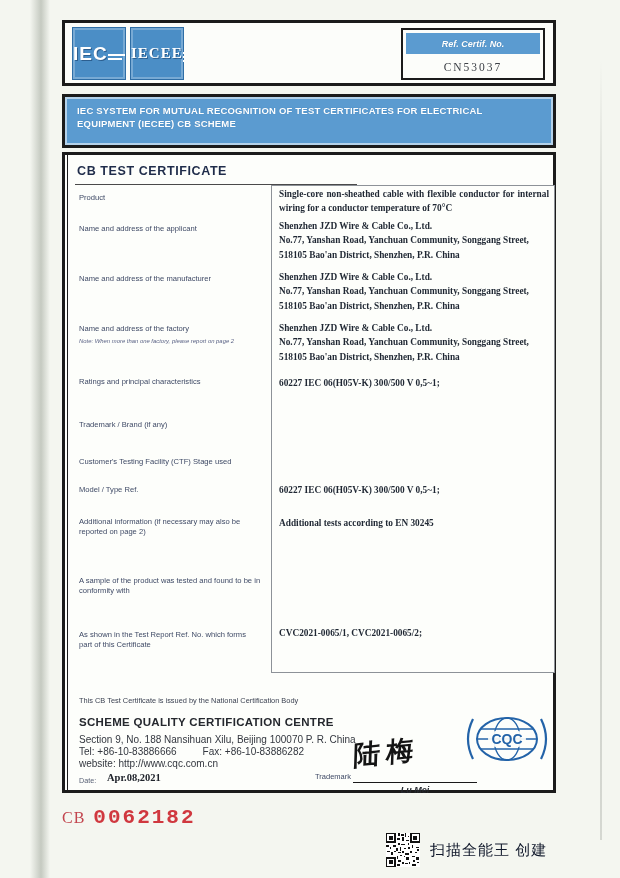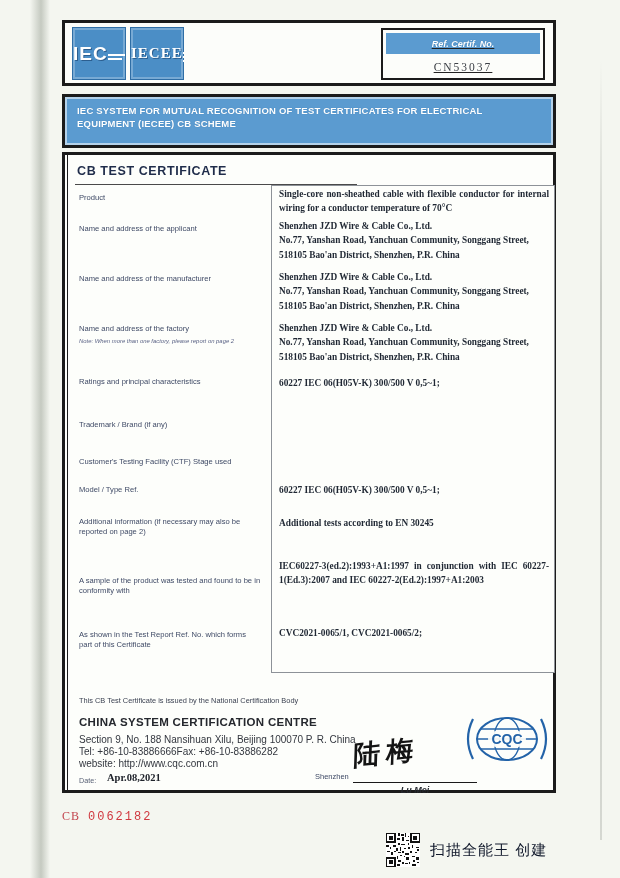--- a/index.html
+++ b/index.html
@@ -33,22 +33,22 @@
   .logo-iecee { left:65px; }
   .logo-sq .ltxt {
     color:#fff; font-weight:bold; font-size:19px; letter-spacing:1px;
     text-shadow:1px 1px 0 #2c5e8f; line-height:1;
   }
   .logo-iecee .ltxt { font-size:15px; font-family:"Liberation Serif",serif; }
   .logo-bars { margin-top:5px; width:34px; }
   .logo-bars i { display:block; height:2px; background:#fff; margin-top:2px; }
   .logo-bars i:last-child { width:80%; }
   .ref-box {
-    position:absolute; right:8px; top:5px; width:164px; height:52px;
-    border:2px solid #1b1b1b; background:#fcfdfa; padding:3px;text-decoration:underline;
+    position:absolute; right:8px; top:5px; width:144px; height:52px;
+    border:2px solid #1b1b1b; background:#fcfdfa; padding:3px;
   }
   .ref-bar {
     height:21px; background:#5b9bd0; color:#fff; font-size:9px; font-weight:bold;
     font-style:italic; display:flex; align-items:center; justify-content:center;
     text-shadow:0 0 1px #3a76a8;
   }
   .ref-val {
     margin-top:7px; text-align:center; font-family:"Liberation Serif", serif;
     font-size:11.5px; letter-spacing:2px; color:#3d4147;
   }
@@ -94,39 +94,39 @@
   }
   .value.justify { text-align:justify; }
   .issued-by { position:absolute; left:14px; top:541px; font-size:7.4px; color:#3c4252; }
   .body-name {
     position:absolute; left:14px; top:561px; font-size:11.5px; font-weight:bold;
     letter-spacing:.3px; color:#25282e;
   }
   .foot-line { position:absolute; left:14px; font-size:10px; color:#33373f; }
   .foot-addr { top:579px; }
   .foot-telfax { top:591px; }
-  .foot-telfax .fax { }
+  .foot-telfax .fax { margin-left:26px; }
   .foot-web { top:603px; }
   .cqc-logo { position:absolute; left:396px; top:560px; }
   .sig-script {
     position:absolute; left:288px; top:575px; width:150px;
     font-family:"DejaVu Sans", sans-serif; font-size:27px; font-weight:bold; color:#141414;
     transform:rotate(-6deg) skewX(-8deg); letter-spacing:6px; white-space:nowrap;
   }
   .sig-label { position:absolute; left:250px; top:617px; font-size:7.5px; color:#3f4a66; }
   .sig-line { position:absolute; left:288px; top:627px; width:124px; border-top:1.6px solid #1a1a1a; }
   .sig-name { position:absolute; left:288px; top:630px; width:124px; text-align:center;
     font-size:9px; font-weight:bold; color:#25282e;font-style:italic; }
   .date-label { position:absolute; left:14px; top:621px; font-size:7.2px; color:#565f74; }
   .date-value { position:absolute; left:42px; top:617px; font-family:"Liberation Serif",serif;
     font-size:10.5px; font-weight:bold; color:#20242c; }
   
   .cb-stamp { position:absolute; left:62px; top:806px; z-index:1; }
-  .cb-stamp .cb { font-family:"Liberation Serif",serif; font-size:12px; color:#c2454e; letter-spacing:1px; }
-  .cb-stamp .num { font-family:"Liberation Mono",monospace; font-size:12px; font-weight:normal;
+  .cb-stamp .cb { font-family:"Liberation Serif",serif; font-size:16px; color:#c2454e; letter-spacing:1px; }
+  .cb-stamp .num { font-family:"Liberation Mono",monospace; font-size:21px; font-weight:bold;
     color:#d0383f; letter-spacing:2px; margin-left:8px; }
   .scan-footer { position:absolute; left:386px; top:833px; display:flex; align-items:center; z-index:1; }
   .scan-footer .qr { width:34px; height:34px; }
   .scan-footer .txt { margin-left:10px; font-size:15px; color:#0f172a; font-weight:500; letter-spacing:1px; }
 </style>
 </head>
 <body>
 
 <div class="page">
 
@@ -180,25 +180,24 @@
 518105 Bao'an District, Shenzhen, P.R. China</div>
     <div class="value" style="top:115px">Shenzhen JZD Wire &amp; Cable Co., Ltd.
 No.77, Yanshan Road, Yanchuan Community, Songgang Street,
 518105 Bao'an District, Shenzhen, P.R. China</div>
     <div class="value" style="top:166px">Shenzhen JZD Wire &amp; Cable Co., Ltd.
 No.77, Yanshan Road, Yanchuan Community, Songgang Street,
 518105 Bao'an District, Shenzhen, P.R. China</div>
     <div class="value" style="top:221px">60227 IEC 06(H05V-K) 300/500 V 0,5~1;</div>
     <div class="value" style="top:328px">60227 IEC 06(H05V-K) 300/500 V 0,5~1;</div>
     <div class="value" style="top:361px">Additional tests according to EN 30245</div>
-    <div class="value justify" style="top:404px">IEC60227-3(ed.2):1993+A1:1997 in conjunction with IEC 60227-1(Ed.3):2007 and IEC 60227-2(Ed.2):1997+A1:2003</div>
     <div class="value" style="top:471px">CVC2021-0065/1, CVC2021-0065/2;</div>
 
     <div class="issued-by">This CB Test Certificate is issued by the National Certification Body</div>
-    <div class="body-name">CHINA SYSTEM CERTIFICATION CENTRE</div>
+    <div class="body-name">SCHEME QUALITY CERTIFICATION CENTRE</div>
     <div class="foot-line foot-addr">Section 9, No. 188 Nansihuan Xilu, Beijing 100070 P. R. China</div>
     <div class="foot-line foot-telfax">
       <span class="tel">Tel: +86-10-83886666</span><span class="fax">Fax: +86-10-83886282</span>
     </div>
     <div class="foot-line foot-web">website: http://www.cqc.com.cn</div>
 
     <svg class="cqc-logo" width="92" height="48" viewBox="0 0 92 48">
       <g fill="none" stroke="#2363a8" stroke-width="2">
         <ellipse cx="46" cy="24" rx="30" ry="21"></ellipse>
         <ellipse cx="46" cy="24" rx="13" ry="21" stroke-width="1.3"></ellipse>
@@ -206,21 +205,21 @@
         <line x1="16" y1="24" x2="76" y2="24" stroke-width="1.3"></line>
         <line x1="19" y1="34" x2="73" y2="34" stroke-width="1.3"></line>
         <path d="M12,4 Q2,24 12,44" stroke-width="2.2"></path>
         <path d="M80,4 Q90,24 80,44" stroke-width="2.2"></path>
       </g>
       <rect x="27" y="16" width="38" height="16" rx="8" fill="#fdfefb" opacity="0.92"></rect>
       <text x="46" y="29" text-anchor="middle" font-family="Liberation Sans, sans-serif" font-size="14" font-weight="bold" fill="#2363a8">CQC</text>
     </svg>
 
     <div class="sig-script">陆梅</div>
-    <div class="sig-label">Shenzhen</div>
+    <div class="sig-label">Trademark</div>
     <div class="sig-line"></div>
     <div class="sig-name">Lu Mei</div>
 
     <div class="date-label">Date:</div>
     <div class="date-value">Apr.08,2021</div>
   </div>
 
   <div class="cb-stamp">
     <span class="cb">CB</span><span class="num">0062182</span>
   </div>

